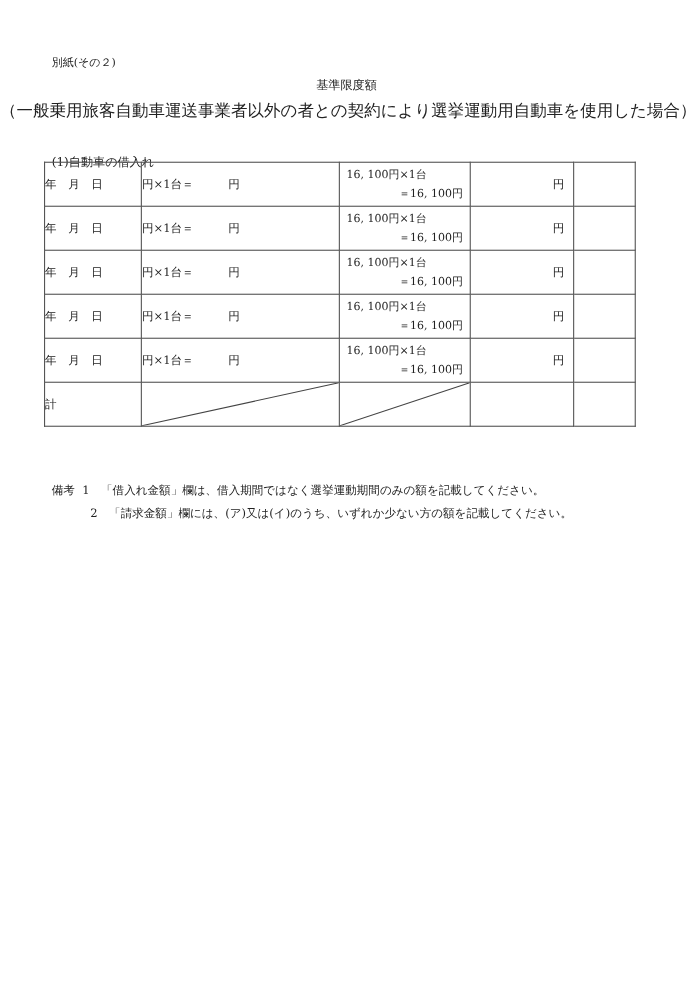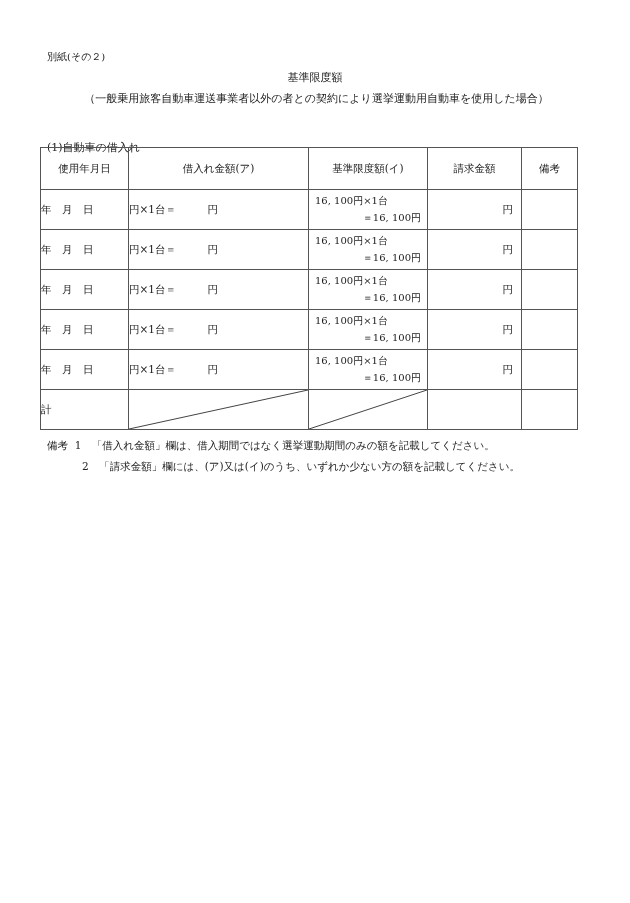--- a/index.html
+++ b/index.html
@@ -3,21 +3,21 @@
 <meta charset="utf-8">
 <style>
   html, body { margin:0; padding:0; }
   body {
     width:630px; height:903px; background:#ffffff; position:relative;
     font-family:"DejaVu Serif","Liberation Serif",serif; color:#222; overflow:hidden;
   }
   .abs { position:absolute; white-space:nowrap; }
   .annex { left:47px; top:50px; font-size:10px; }
   .title { left:0; width:630px; top:70px; font-size:11px; text-align:center; }
-  .subtitle { left:0; width:553px; top:91px; font-size:11px; text-align:center;padding-left:40px; }
+  .subtitle { left:0; width:553px; top:91px; font-size:15px; text-align:center; }
   .section { left:47px; top:128px; font-size:11px;margin-top:12px; }
   table.grid {
     position:absolute; left:40px; top:147px; border-collapse:collapse;
     font-size:10.5px; table-layout:fixed;
   }
   table.grid td, table.grid th {
     border:1px solid #555; padding:0; font-weight:normal; position:relative;
   }
   th { height:41px; text-align:center; }
   td { height:39px; }
@@ -41,27 +41,20 @@
 
 <table class="grid">
   <colgroup>
     <col style="width:88px">
       <col style="width:180px">
       <col style="width:119px">
       <col style="width:94px">
       <col style="width:56px">
   </colgroup>
   <tbody>
-      <tr>
-    <th>使用年月日</th>
-    <th>借入れ金額(ア)</th>
-    <th>基準限度額(イ)</th>
-    <th>請求金額</th>
-    <th>備考</th>
-  </tr>
   <tr>
     <td class="c-date">年　月　日</td>
     <td class="c-borrow">円×1台＝　　　円</td>
     <td class="c-std">
           <span class="std-l1">16, 100円×1台</span>
           <span class="std-l2">＝16, 100円</span>
         </td>
     <td class="c-claim">円</td>
     <td></td>
   </tr>

